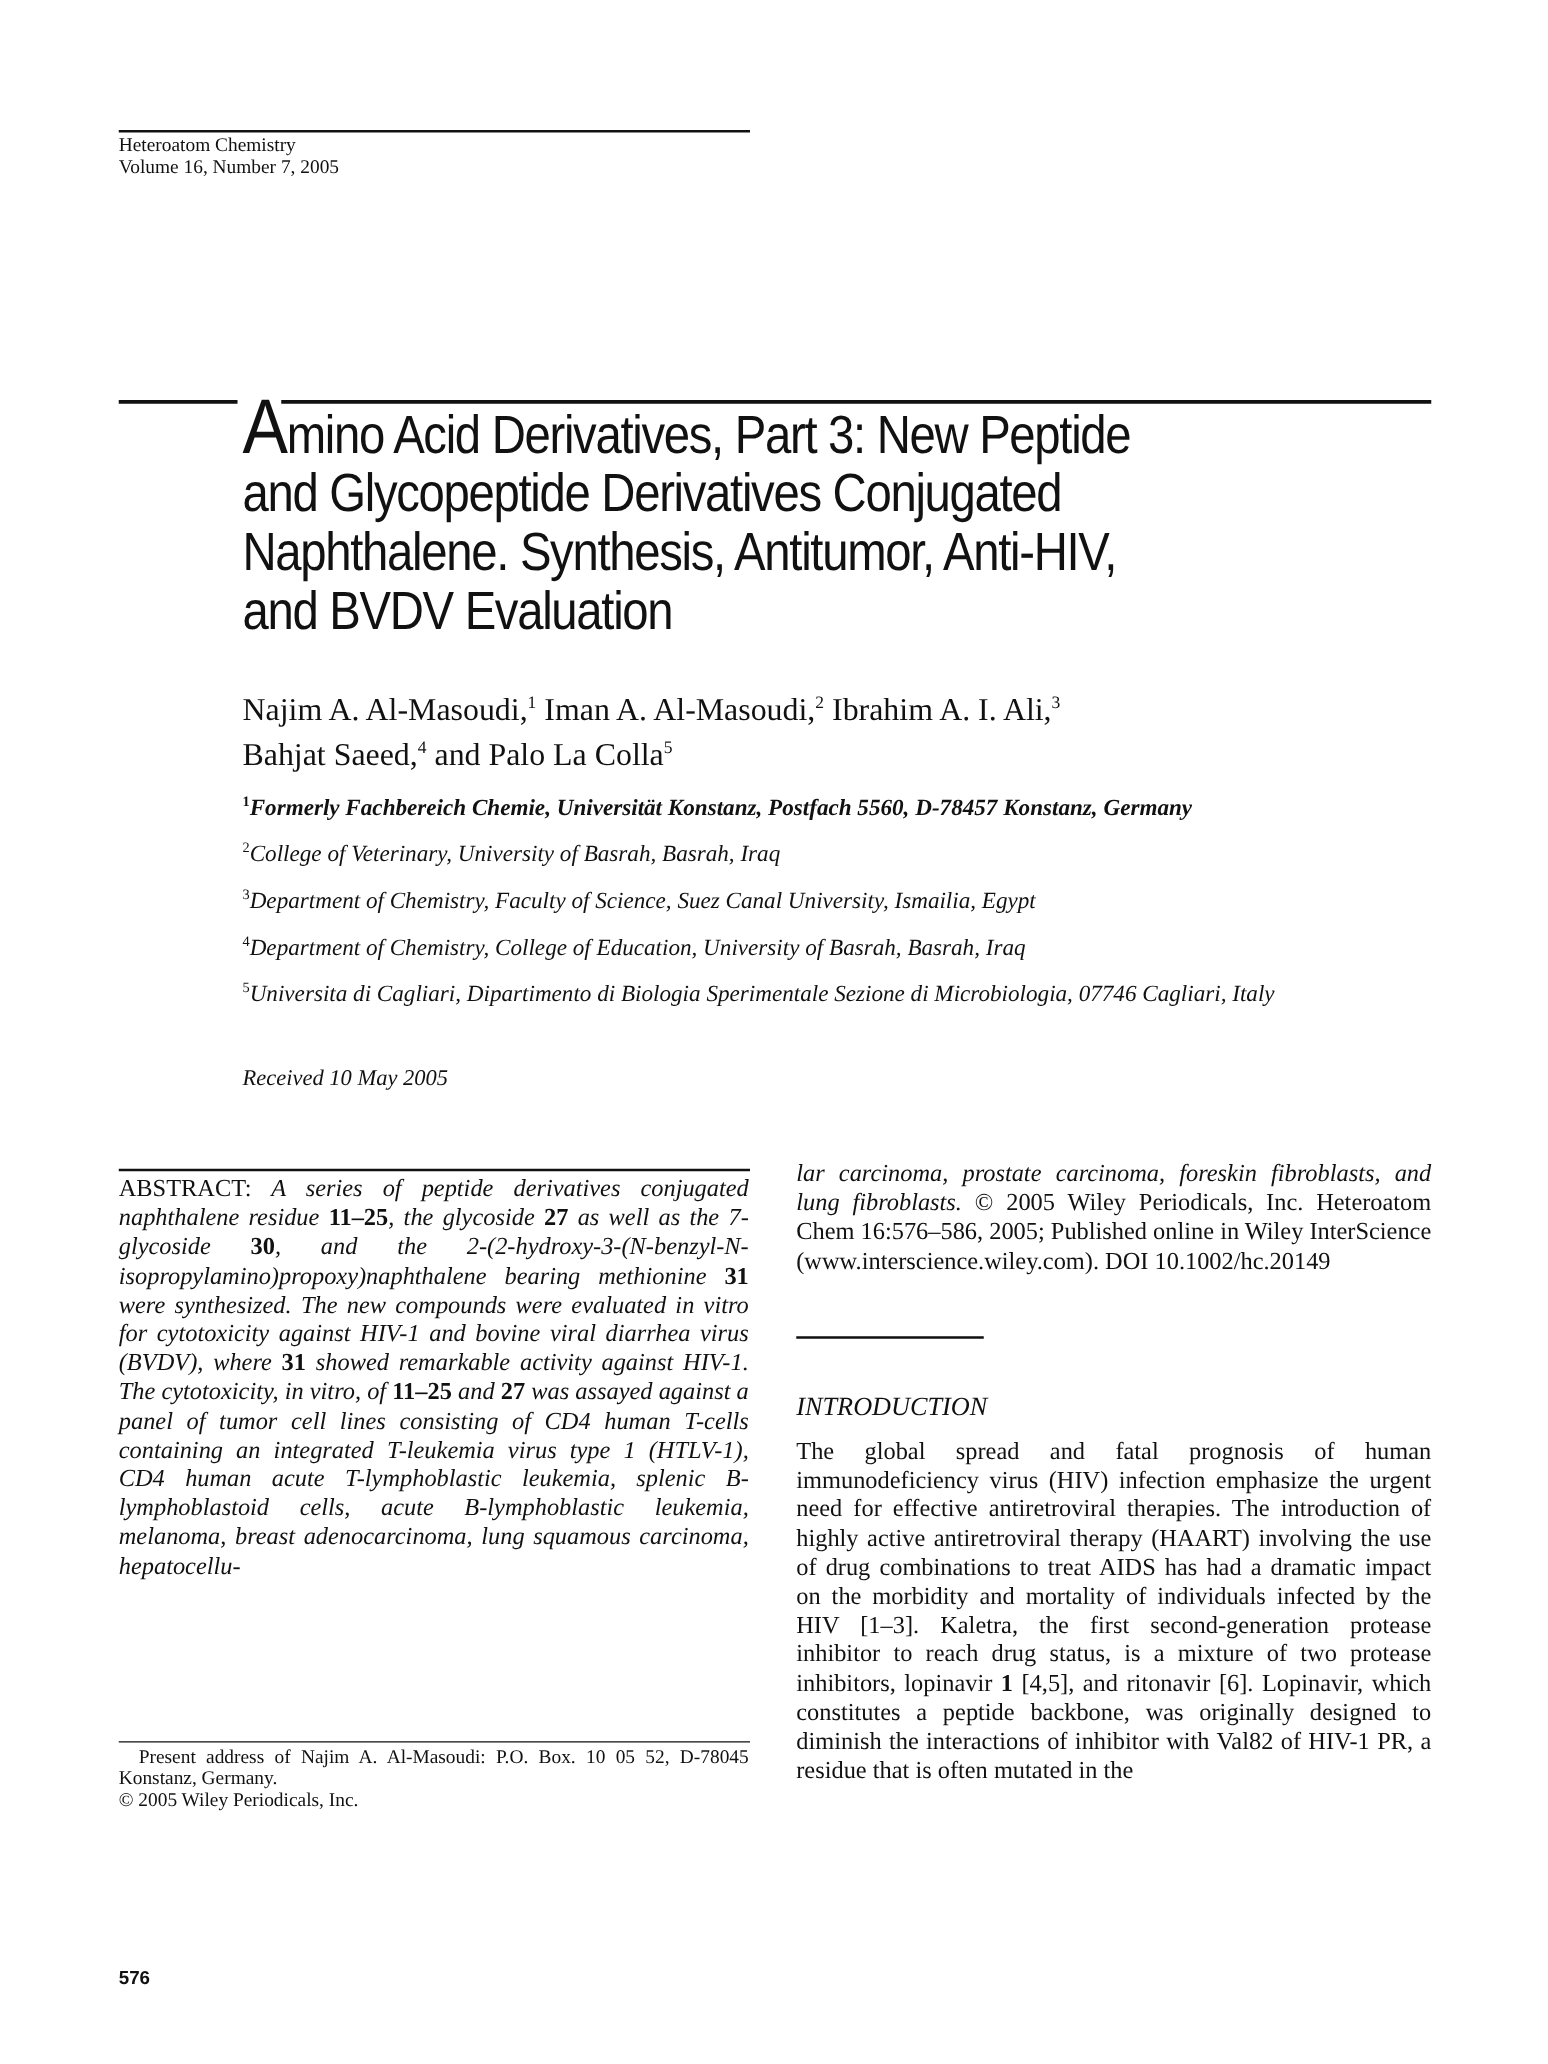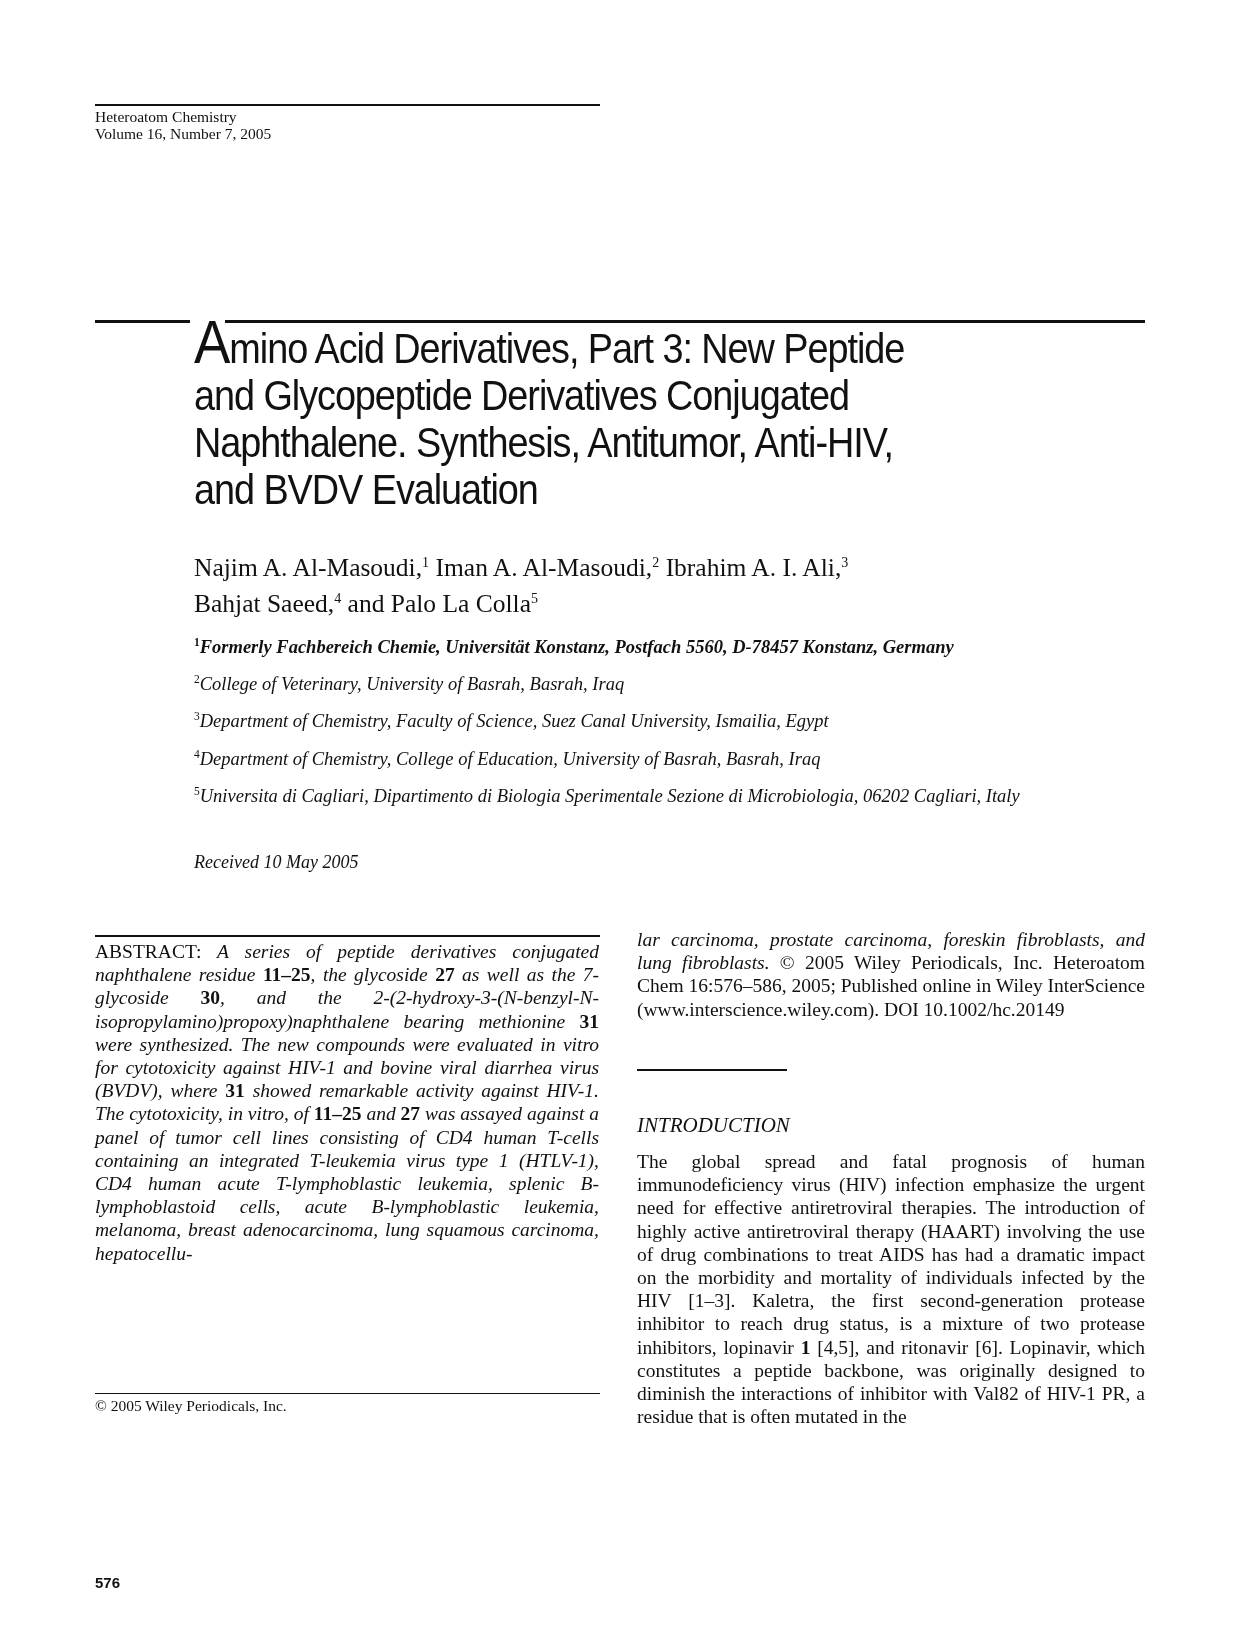--- a/index.html
+++ b/index.html
@@ -51,37 +51,38 @@
   </div>
   <div>
     <span>Bahjat Saeed,</span><sup>4</sup><span> and Palo La Colla</span><sup>5</sup>
   </div>
 </div>
 
 <div class="abs aff" style="top:636px;font-weight:bold;"><sup>1</sup><span>Formerly Fachbereich Chemie, Universität Konstanz, Postfach 5560, D-78457 Konstanz, Germany</span></div>
 <div class="abs aff" style="top:673px;"><sup>2</sup><span>College of Veterinary, University of Basrah, Basrah, Iraq</span></div>
 <div class="abs aff" style="top:710px;"><sup>3</sup><span>Department of Chemistry, Faculty of Science, Suez Canal University, Ismailia, Egypt</span></div>
 <div class="abs aff" style="top:748px;"><sup>4</sup><span>Department of Chemistry, College of Education, University of Basrah, Basrah, Iraq</span></div>
-<div class="abs aff" style="top:785px;width:910px;"><sup>5</sup><span>Universita di Cagliari, Dipartimento di Biologia Sperimentale Sezione di Microbiologia, 06202 Cagliari, Italy</span></div>
+<div class="abs aff" style="top:785px;width:910px;"><sup>5</sup><span>Universita di Cagliari, Dipartimento di Biologia Sperimentale Sezione di Microbiologia, 07746 Cagliari, Italy</span></div>
 
 <div class="abs received">Received 10 May 2005</div>
 
 <div class="rule" style="left:95px;top:935px;width:505px;height:2px;"></div>
 <div class="col left" style="top:940px;">
   <span>ABSTRACT:</span><i> A series of peptide derivatives conjugated naphthalene residue </i><b>11–25</b><i>, the glycoside </i><b>27</b><i> as well as the 7-glycoside </i><b>30</b><i>, and the 2-(2-hydroxy-3-(N-benzyl-N-isopropylamino)propoxy)naphthalene bearing methionine </i><b>31</b><i> were synthesized. The new compounds were evaluated in vitro for cytotoxicity against HIV-1 and bovine viral diarrhea virus (BVDV), where </i><b>31</b><i> showed remarkable activity against HIV-1. The cytotoxicity, in vitro, of </i><b>11–25</b><i> and </i><b>27</b><i> was assayed against a panel of tumor cell lines consisting of CD4 human T-cells containing an integrated T-leukemia virus type 1 (HTLV-1), CD4 human acute T-lymphoblastic leukemia, splenic B-lymphoblastoid cells, acute B-lymphoblastic leukemia, melanoma, breast adenocarcinoma, lung squamous carcinoma, hepatocellu-</i>
 </div>
 
 <div class="col right">
   <i>lar carcinoma, prostate carcinoma, foreskin fibroblasts, and lung fibroblasts.</i><span> © 2005 Wiley Periodicals, Inc. Heteroatom Chem 16:576–586, 2005; Published online in Wiley InterScience (www.interscience.wiley.com). DOI 10.1002/hc.20149</span>
 </div>
 <div class="rule" style="left:637px;top:1069px;width:150px;height:2px;"></div>
 
 <div class="abs intro-h">INTRODUCTION</div>
 <div class="col intro">
   <span>The global spread and fatal prognosis of human immunodeficiency virus (HIV) infection emphasize the urgent need for effective antiretroviral therapies. The introduction of highly active antiretroviral therapy (HAART) involving the use of drug combinations to treat AIDS has had a dramatic impact on the morbidity and mortality of individuals infected by the HIV [1–3]. Kaletra, the first second-generation protease inhibitor to reach drug status, is a mixture of two protease inhibitors, lopinavir </span><b>1</b><span> [4,5], and ritonavir [6]. Lopinavir, which constitutes a peptide backbone, was originally designed to diminish the interactions of inhibitor with Val82 of HIV-1 PR, a residue that is often mutated in the</span>
 </div>
 
 <div class="rule" style="left:95px;top:1393px;width:505px;height:1px;"></div>
 <div class="abs foot">
+  <p class="ind">Present address of Najim A. Al-Masoudi: P.O. Box. 10 05 52, D-78045 Konstanz, Germany.</p>
   <p>© 2005 Wiley Periodicals, Inc.</p>
 </div>
 
 <div class="abs pagenum">576</div>
 
 </body></html>

